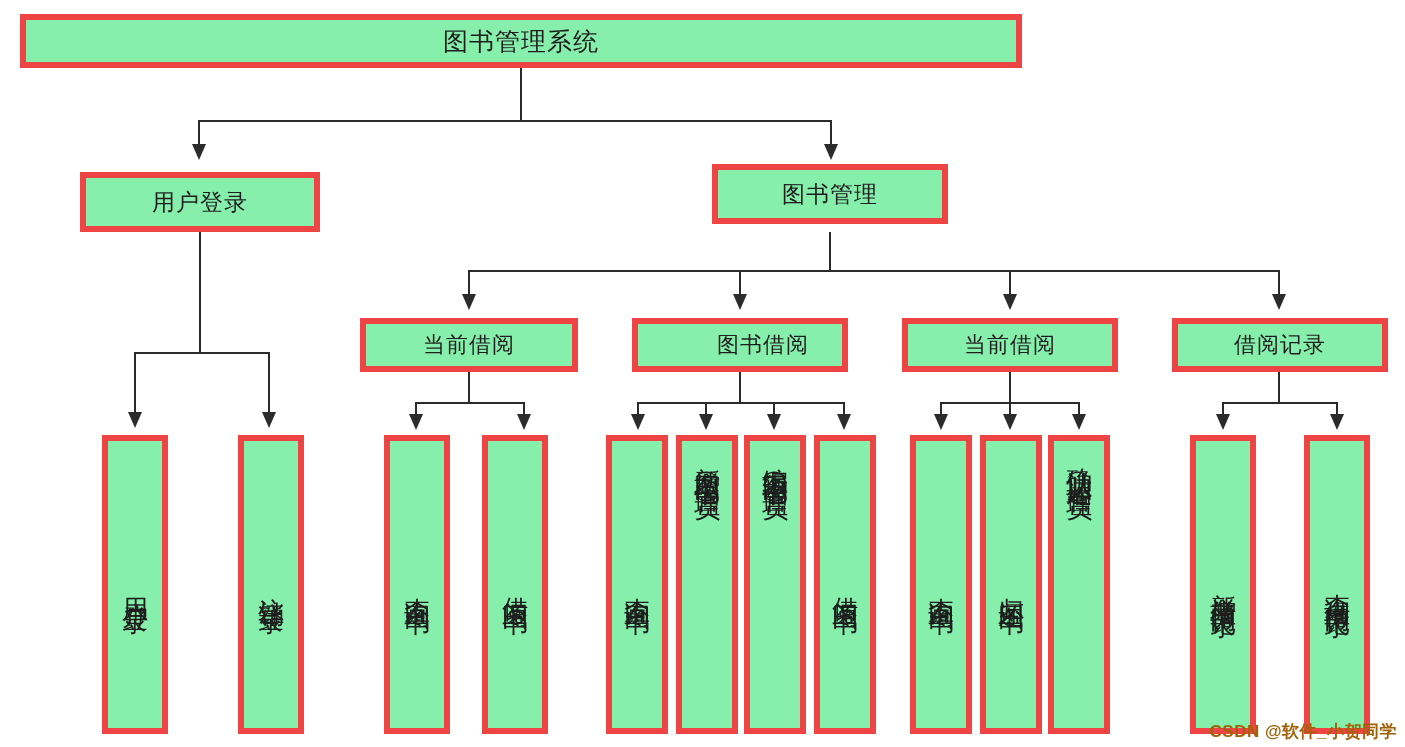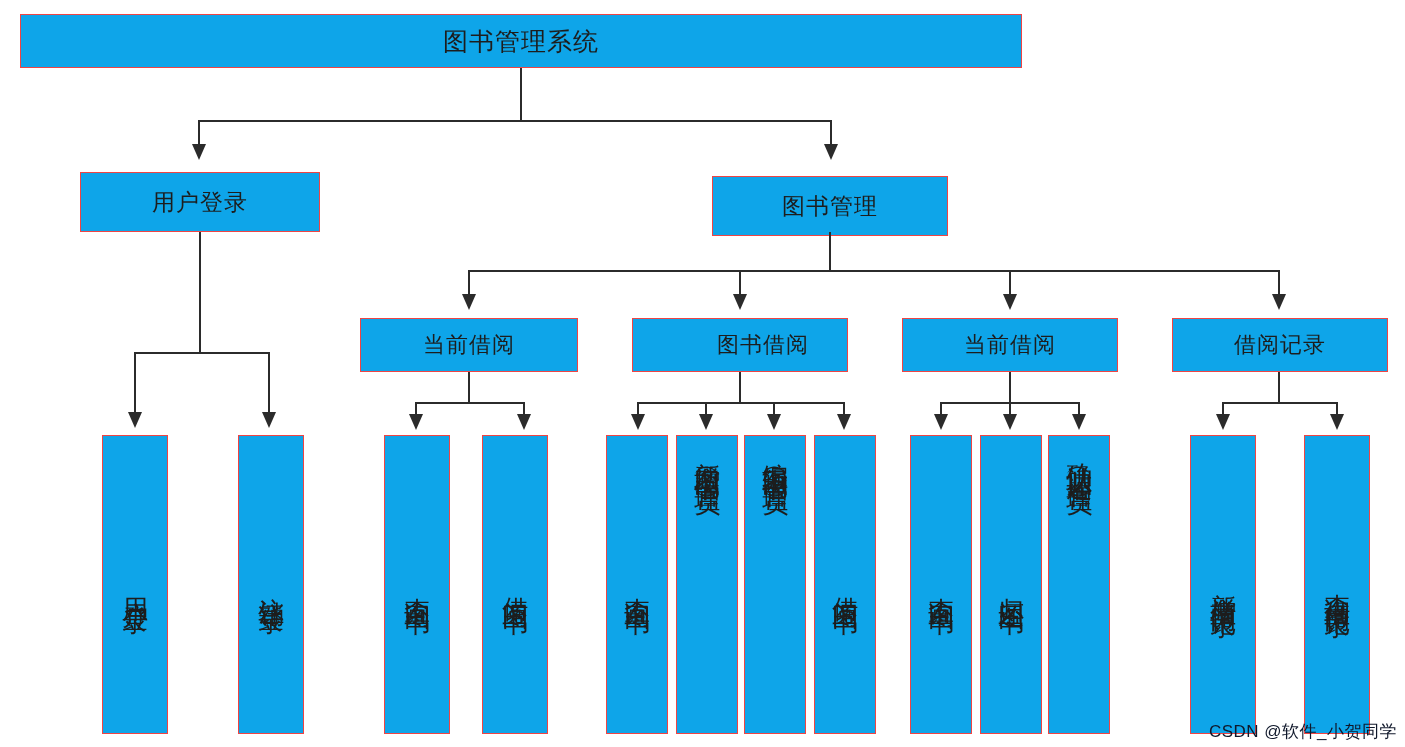--- a/index.html
+++ b/index.html
@@ -11,22 +11,22 @@
     position:relative;
     width:1405px;
     height:747px;
     background:#ffffff;
     overflow:hidden;
   }
   
   .node{
     position:absolute;
     box-sizing:border-box;
-    border:1px solid #ef4444;
-    background:#0ea5e9;
+    border:6px solid #ef4444;
+    background:#86efac;
     display:flex;
     align-items:center;
     justify-content:center;
     color:#1d1d1d;
   }
   .node.root{
     font-size:25px;
     letter-spacing:1px;
   }
   .node.lvl2{
@@ -73,24 +73,25 @@
     border-left:7px solid transparent;
     border-right:7px solid transparent;
     border-top:16px solid #2b2b2b;
   }
   
   #watermark{
     position:absolute;
     right:8px;
     bottom:4px;
     font-size:17px;
-    color:#0f172a;
+    color:#a16207;
     letter-spacing:0.5px;
     white-space:nowrap;
     pointer-events:none;
+    font-weight:bold;
   }
 </style>
 </head>
 <body>
 
 <div id="canvas">
 
   <div class="node root" style="left:20px;top:14px;width:1002px;height:54px;">
     <span>图书管理系统</span>
   </div>
@@ -99,21 +100,21 @@
 
   <div class="hline" style="left:198px;top:120px;width:634px;height:2px;"></div>
   <div class="vline" style="left:198px;top:120px;width:2px;height:26px;"></div>
   <div class="arrow" style="left:192px;top:144px;"></div>
   <div class="vline" style="left:830px;top:120px;width:2px;height:26px;"></div>
   <div class="arrow" style="left:824px;top:144px;"></div>
 
   <div class="node lvl2" style="left:80px;top:172px;width:240px;height:60px;">
     <span>用户登录</span>
   </div>
-  <div class="node lvl2" style="left:712px;top:176px;width:236px;height:60px;">
+  <div class="node lvl2" style="left:712px;top:164px;width:236px;height:60px;">
     <span>图书管理</span>
   </div>
 
   <div class="vline" style="left:199px;top:232px;width:2px;height:120px;"></div>
   <div class="hline" style="left:134px;top:352px;width:134px;height:2px;"></div>
   <div class="vline" style="left:134px;top:352px;width:2px;height:62px;"></div>
   <div class="arrow" style="left:128px;top:412px;"></div>
   <div class="vline" style="left:268px;top:352px;width:2px;height:62px;"></div>
   <div class="arrow" style="left:262px;top:412px;"></div>
 

